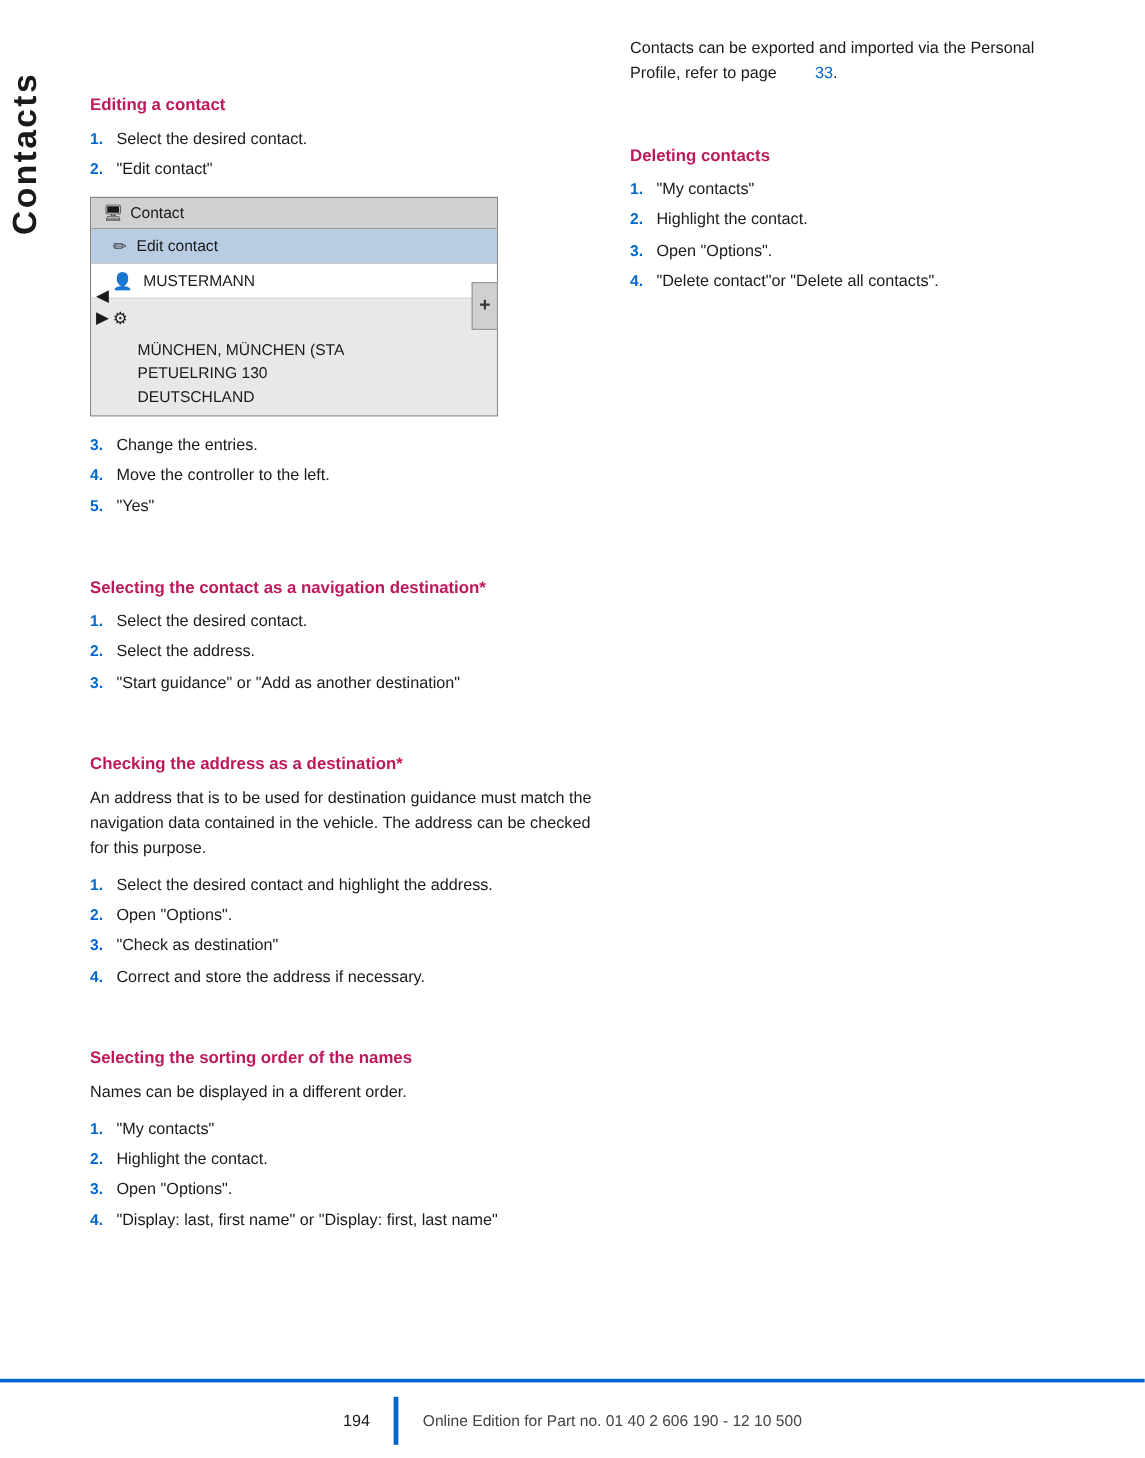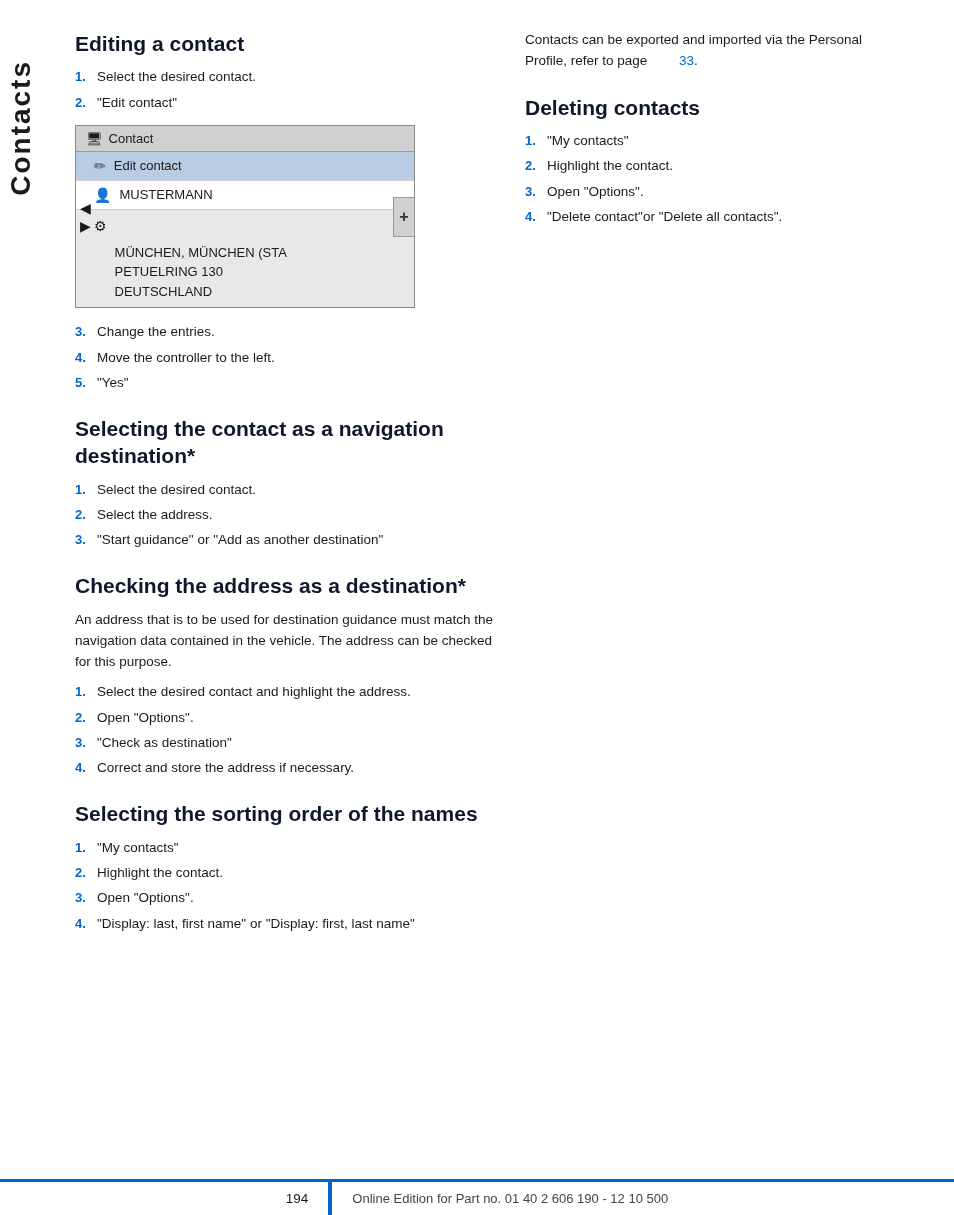--- a/index.html
+++ b/index.html
@@ -49,25 +49,26 @@
       max-width: 420px;
     }
 
     .right-col {
       flex: 1;
       max-width: 380px;
     }
 
     
     .section-title {
-      color: #0f172a;
-      font-size: 21px;
+      color: #be185d;
+      font-size: 14px;
       font-weight: bold;
       margin-bottom: 10px;
       line-height: 1.3;
+      margin-top: 48px;
     }
 
     
     ol {
       list-style: none;
       padding: 0;
       margin: 0 0 12px 0;
     }
 
     ol li {
@@ -199,21 +200,21 @@
       text-decoration: none;
       margin-left: 28px;
     }
 
     
     .footer {
       position: absolute;
       bottom: 0;
       left: 0;
       right: 0;
-      height: 36px;
+      height: 66px;
       display: flex;
       align-items: center;
       justify-content: center;
       border-top: 3px solid #0066cc;
       gap: 0;
     }
 
     .footer-page {
       font-size: 13.5px;
       color: #1a1a1a;
@@ -341,20 +342,21 @@
         </li>
         <li>
           <span class="num">4.</span>
           <span class="text">Correct and store the address if necessary.</span>
         </li>
       </ol>
     </div>
 
     <div class="section">
       <div class="section-title">Selecting the sorting order of the names</div>
+      <p class="para">Names can be displayed in a different order.</p>
       <ol>
         <li>
           <span class="num">1.</span>
           <span class="text">"My contacts"</span>
         </li>
         <li>
           <span class="num">2.</span>
           <span class="text">Highlight the contact.</span>
         </li>
         <li>

